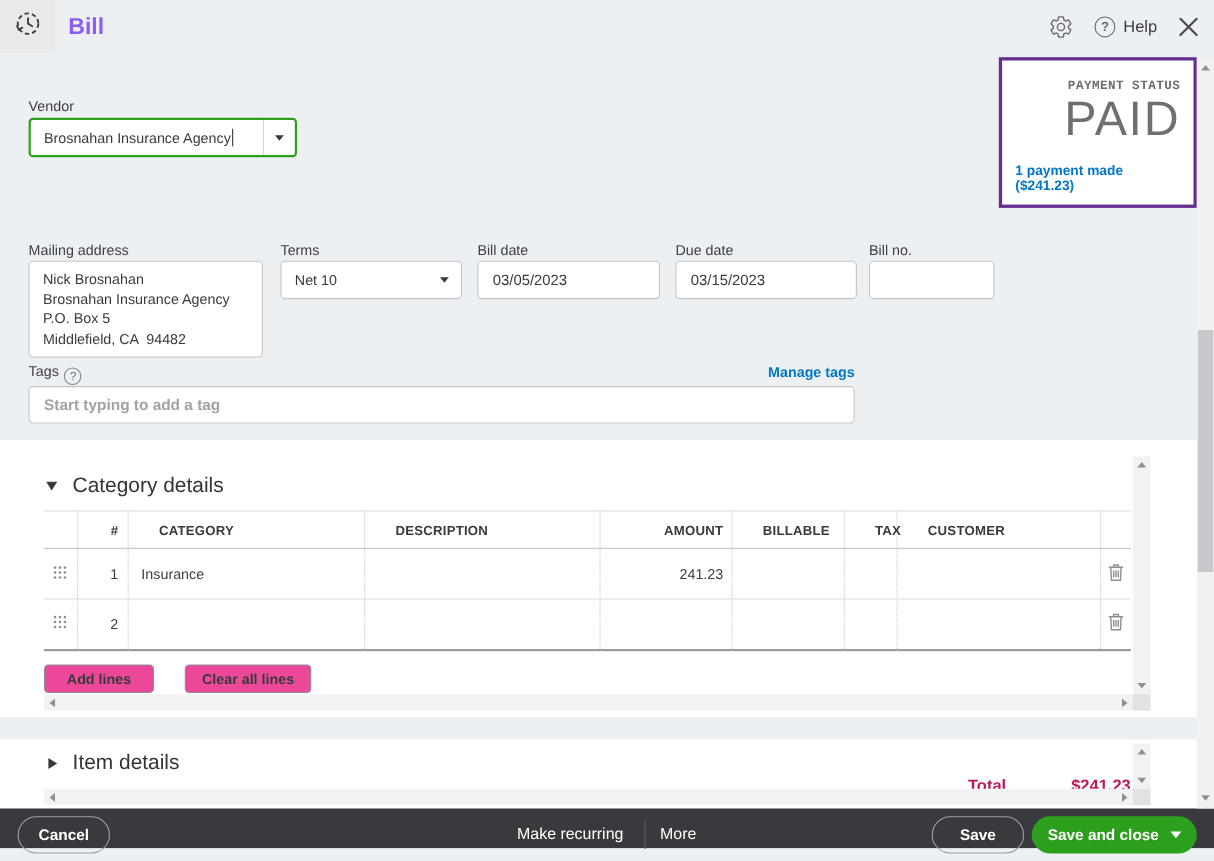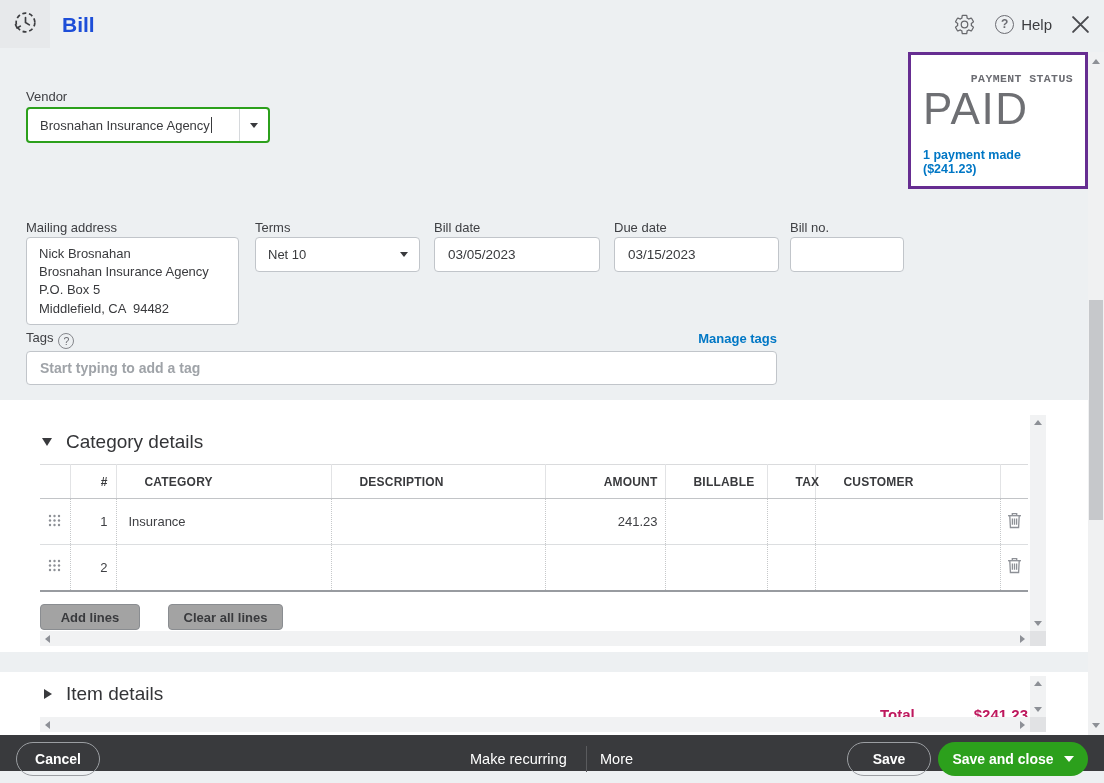--- a/index.html
+++ b/index.html
@@ -5,34 +5,34 @@
   * { margin:0; padding:0; box-sizing:border-box; }
   html,body { width:1104px; height:783px; }
   body { font-family:"Liberation Sans","DejaVu Sans",sans-serif; background:#fff; }
   .stage { position:relative; width:1104px; height:783px; background:#edf0f2; overflow:hidden; }
 
   
   .hdr { position:absolute; top:0; left:0; right:0; height:48px; }
   .hdr-icon { position:absolute; left:0; top:0; width:50px; height:48px; background:#e7e9eb;
               display:flex; align-items:center; justify-content:center; cursor:pointer; }
   .hdr-title { position:absolute; left:62px; top:0; height:48px; line-height:50px;
-               font-size:21px; font-weight:bold; color:#1d4ed8; }
+               font-size:21px; font-weight:bold; color:#8b5cf6; }
   .hdr-right { position:absolute; right:14px; top:0; height:48px; display:flex; align-items:center; gap:19px; }
   .help-group { display:flex; align-items:center; gap:7px; cursor:pointer; }
   .q-circle { width:19px; height:19px; border:1.6px solid #6b6c72; border-radius:50%;
               display:flex; align-items:center; justify-content:center;
               font-size:12px; font-weight:bold; color:#6b6c72; }
   .help-txt { font-size:15px; color:#3c3d40; }
   .icon-btn { cursor:pointer; display:flex; align-items:center; }
 
   
   .paybox { position:absolute; top:52px; right:16px; width:180px; height:137px; background:#fff;
             border:3px solid #662d91; padding:10px 12px 10px 12px; display:flex; flex-direction:column; }
   .ps-label { text-align:right; font-size:11.5px; font-weight:600; color:#6b6c72; letter-spacing:.4px; margin-top:7px;font-family:Liberation Mono, monospace; }
-  .ps-value { font-size:44px; color:#6e6f73; letter-spacing:1.5px; line-height:1.05; margin-top:1px; }
+  .ps-value { text-align:right; font-size:44px; color:#6e6f73; letter-spacing:1.5px; line-height:1.05; margin-top:1px; }
   .ps-link  { margin-top:auto; font-size:12.5px; font-weight:600; color:#0077c5; cursor:pointer; text-decoration:none; }
 
   
   .lbl { position:absolute; font-size:13px; color:#3f4044; }
   .combo { position:absolute; background:#fff; border:1px solid #c1c5ca; border-radius:4px;
            display:flex; align-items:center; cursor:pointer; }
   .combo.green { border:2px solid #2ca01c; }
   .combo-text { padding-left:12px; font-size:13px; color:#393a3d; white-space:nowrap; }
   .text-caret { width:1px; height:16px; background:#393a3d; margin-left:1px; }
   .arrow-zone { margin-left:auto; width:29px; align-self:stretch; border-left:1px solid #d6d9dc;
@@ -68,21 +68,21 @@
   .cdt th:last-child { border-right:none; }
   .cdt th.r, .cdt td.r { text-align:right; padding-right:8px; padding-left:0; }
   .cdt td { height:46px; font-size:13px; color:#3f4044; padding-left:12px;
             border-bottom:1px solid #dcdee0; border-right:1px dotted #c6c8ca; }
   .cdt td:last-child { border-right:none; }
   .cdt tr:last-child td { border-bottom:2px solid #989ba0; }
   .cdt td.c { text-align:center; padding-left:0; }
   .grip { cursor:grab; display:inline-flex; }
   .trash { cursor:pointer; display:inline-flex; }
 
-  .btn-line { position:absolute; height:26px; background:#a3a3a3; border:1px solid #8a8d91; border-radius:4px;
+  .btn-line { position:absolute; height:26px; background:#ec4899; border:1px solid #8a8d91; border-radius:4px;
               font-family:inherit; font-size:13px; font-weight:bold; color:#393a3d; cursor:pointer; }
 
   
   .hscroll { position:absolute; height:15px; background:#f1f2f3; display:flex; align-items:center;
              justify-content:space-between; padding:0 5px; z-index:3; cursor:pointer; }
   .vscroll { position:absolute; width:16px; background:#f1f2f3; display:flex; flex-direction:column;
              align-items:center; justify-content:space-between; padding:5px 0; z-index:3; cursor:pointer; }
   .sb-corner { position:absolute; width:16px; height:15px; background:#e1e2e4; z-index:3; }
   .t-up { width:0; height:0; border-left:4px solid transparent; border-right:4px solid transparent; border-bottom:5px solid #8d9096; }
   .t-dn { width:0; height:0; border-left:4px solid transparent; border-right:4px solid transparent; border-top:5px solid #8d9096; }

